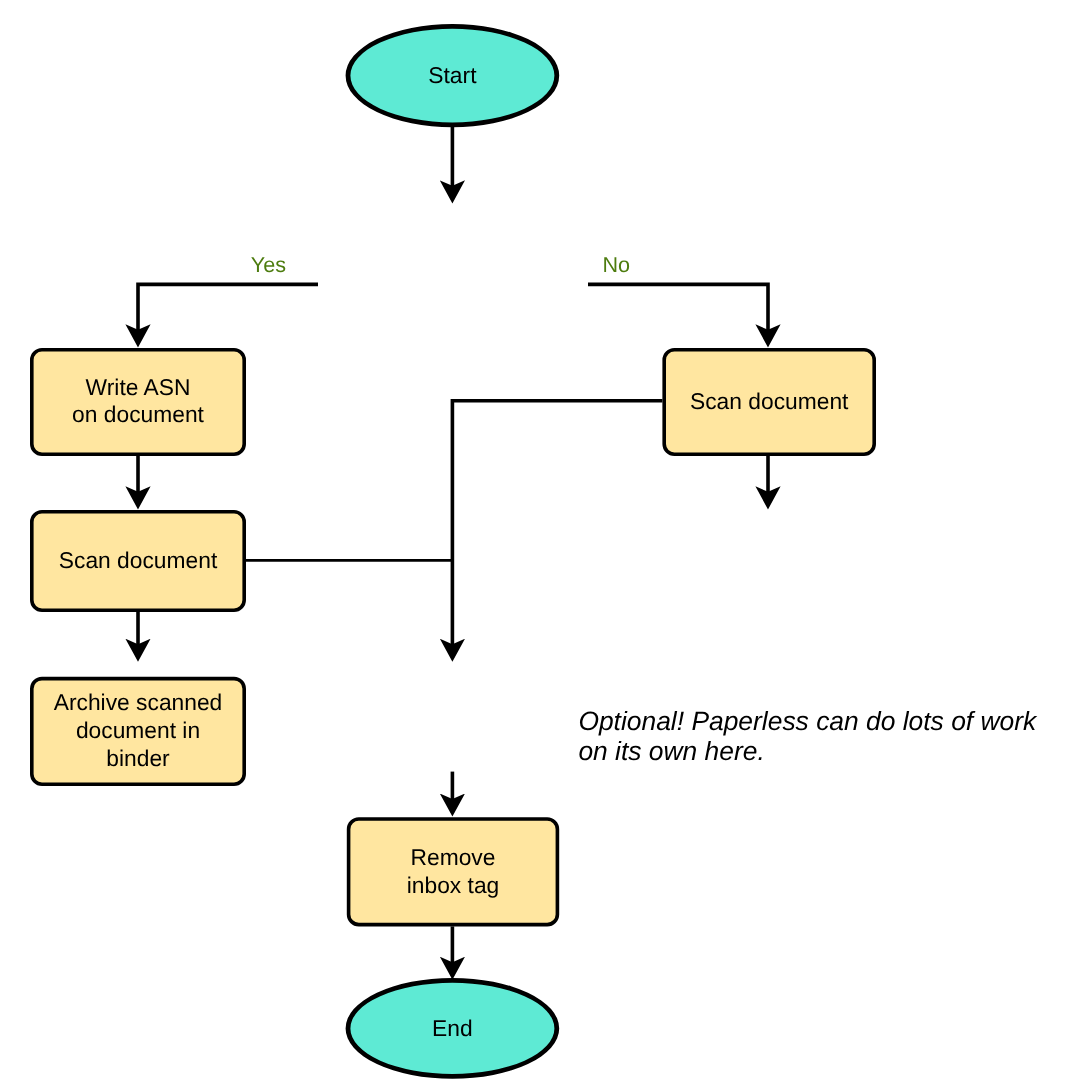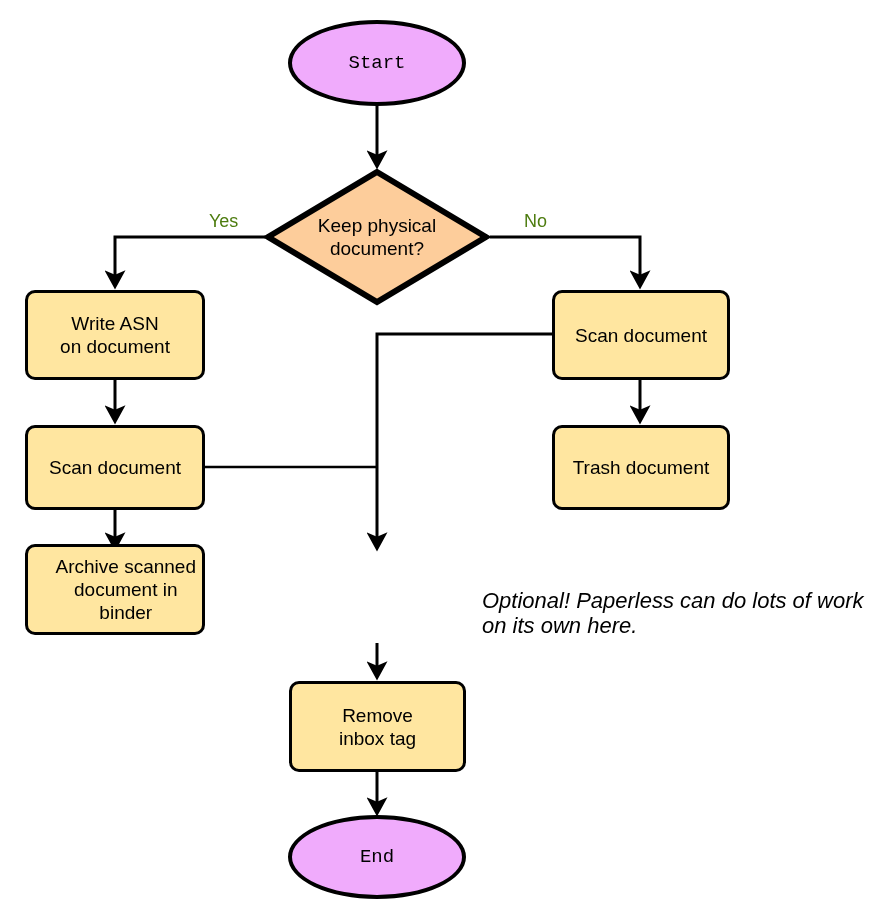--- a/index.html
+++ b/index.html
@@ -39,22 +39,21 @@
     z-index: 3;
   }
   .node.process {
     border: 3px solid #000000;
     border-radius: 10px;
     background: #ffe6a0;
   }
   .node.terminator {
     border: 4px solid #000000;
     border-radius: 50%;
-    background: #f0abfc;
-    font-family: Liberation Mono, monospace;
+    background: #5eead4;
   }
   .node .label {
     display: block;
     white-space: pre-line;
     padding: 0 6px;
   }
   .decision {
     position: absolute;
     z-index: 3;
   }
@@ -124,53 +123,43 @@
     <g fill="none" stroke="#000000" stroke-width="2.4">
 
       <path d="M 205 467 L 378 467"></path>
     </g>
   </svg>
 
   <div class="node terminator" style="left:288px; top:20px; width:178px; height:86px;">
     <span class="label">Start</span>
   </div>
 
-  <div class="decision" style="left:264px; top:168px; width:226px; height:138px;">
-    <svg viewBox="0 0 226 138" width="226" height="138">
-      <polygon points="113,4 222,69 113,134 4,69" fill="#fdcd9b" stroke="#000000" stroke-width="6" stroke-linejoin="miter"></polygon>
-    </svg>
-    <span class="dlabel">Keep physical
-document?</span>
-  </div>
 
   <span class="edge-label" style="left:209px; top:211px;">Yes</span>
-  <span class="edge-label" style="left:524px; top:211px;">No</span>
+  <span class="edge-label" style="left:502px; top:211px;">No</span>
 
   <div class="node process" style="left:25px; top:290px; width:180px; height:90px;text-align:center;">
     <span class="label">Write ASN
 on document</span>
   </div>
 
   <div class="node process" style="left:25px; top:425px; width:180px; height:85px;">
     <span class="label">Scan document</span>
   </div>
 
-  <div class="node process" style="left:25px; top:544px; width:180px; height:91px;justify-content:flex-end;">
+  <div class="node process" style="left:25px; top:564px; width:180px; height:91px;">
     <span class="label">Archive scanned
 document in
 binder</span>
   </div>
 
   <div class="node process" style="left:552px; top:290px; width:178px; height:90px;">
     <span class="label">Scan document</span>
   </div>
 
-  <div class="node process" style="left:552px; top:425px; width:178px; height:85px;">
-    <span class="label">Trash document</span>
-  </div>
 
 
   <div class="node terminator" style="left:288px; top:815px; width:178px; height:84px;">
     <span class="label">End</span>
   </div>
 
   <div class="node process" style="left:289px; top:681px; width:177px; height:91px;">
     <span class="label">Remove
 inbox tag</span>
   </div>

